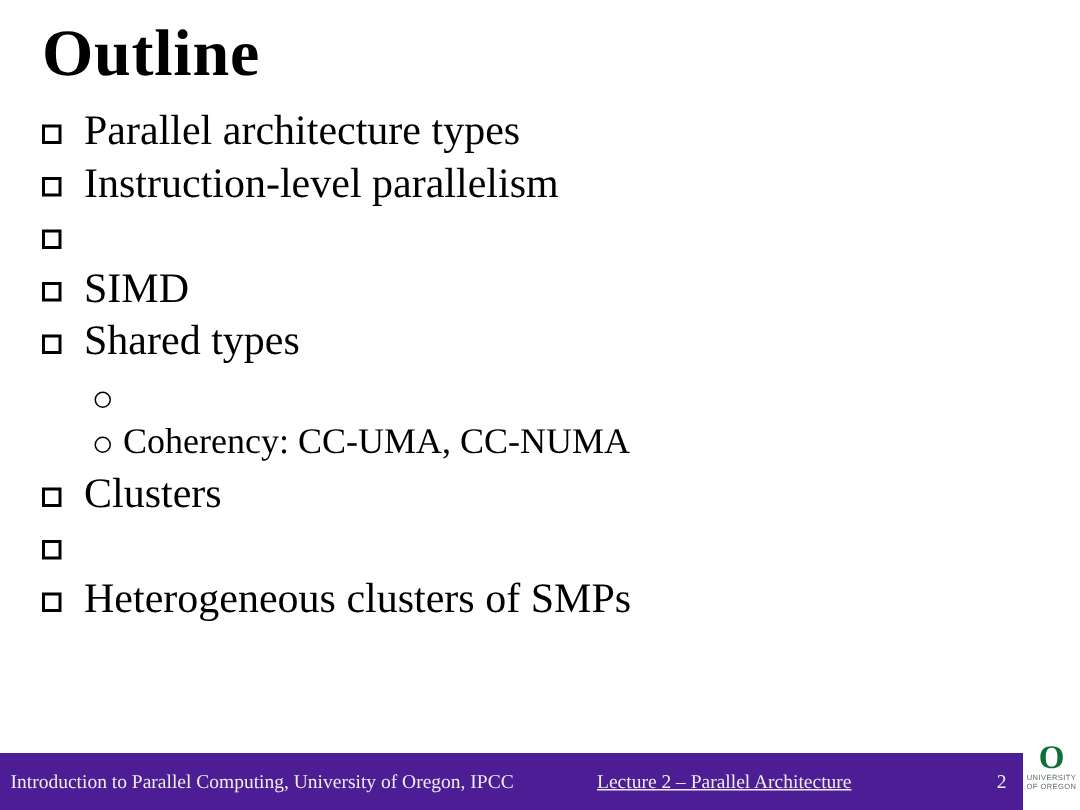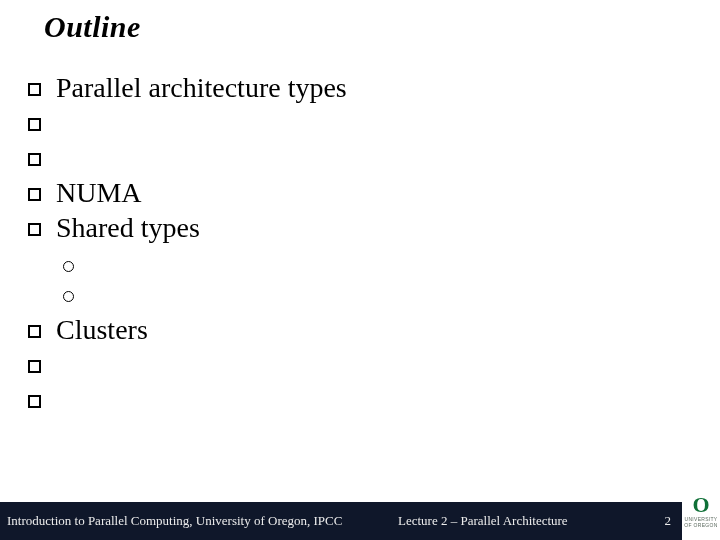--- a/index.html
+++ b/index.html
@@ -7,26 +7,25 @@
     position: relative;
     width: 720px;
     height: 540px;
     background: #ffffff;
     overflow: hidden;
     font-family: "Liberation Serif", "DejaVu Serif", serif;
     color: #000;
   }
   .slide-title {
     position: absolute;
-    left: 44px;
+    left: 28px;
     top: 10px;
     margin: 0;
-    font-size: 30px;
+    font-size: 44px;
     font-weight: bold;
-    font-style: italic;
     letter-spacing: 0.5px;
   }
   ul.bullet-list {
     list-style: none;
     margin: 0;
     padding: 0;
     position: absolute;
   }
   ul.bullet-list li {
     display: flex;
@@ -81,20 +80,21 @@
     top: 0;
     line-height: 38px;
     white-space: nowrap;
   }
   .footer-center {
     position: absolute;
     left: 398px;
     top: 0;
     line-height: 38px;
     white-space: nowrap;
+    text-decoration: underline;
   }
   .footer-page {
     position: absolute;
     right: 49px;
     top: 0;
     line-height: 38px;
   }
   .logo-box {
     position: absolute;
     right: 0;
@@ -129,57 +129,60 @@
 
   <h1 class="slide-title">Outline</h1>
 
   <ul class="bullet-list list-top">
       <li>
         <span class="bullet square"></span>
         <span class="item-text">Parallel architecture types</span>
       </li>
       <li>
         <span class="bullet square"></span>
+        <span class="item-text">Instruction-level parallelism</span>
       </li>
       <li>
         <span class="bullet square"></span>
       </li>
       <li>
         <span class="bullet square"></span>
-        <span class="item-text">NUMA</span>
+        <span class="item-text">SIMD</span>
       </li>
       <li>
         <span class="bullet square"></span>
         <span class="item-text">Shared types</span>
       </li>
     </ul>
 
   <ul class="bullet-list list-sub">
       <li>
         <span class="bullet circle"></span>
       </li>
       <li>
         <span class="bullet circle"></span>
+        <span class="item-text">Coherency: CC-UMA, CC-NUMA</span>
       </li>
     </ul>
 
   <ul class="bullet-list list-bottom">
       <li>
         <span class="bullet square"></span>
         <span class="item-text">Clusters</span>
       </li>
       <li>
         <span class="bullet square"></span>
       </li>
       <li>
         <span class="bullet square"></span>
+        <span class="item-text">Heterogeneous clusters of SMPs</span>
       </li>
     </ul>
 
-  <div class="footer-bar" style="background-color: #0f172a;">
+  <div class="footer-bar" style="background-color: #4c1d95;">
     <span class="footer-left">Introduction to Parallel Computing, University of Oregon, IPCC</span>
     <span class="footer-center">Lecture 2 – Parallel Architecture</span>
     <span class="footer-page">2</span>
   </div>
 
   <div class="logo-box">
     <span class="logo-o" style="color: rgb(15, 112, 55);">O</span>
     <span class="logo-line">UNIVERSITY</span>
     <span class="logo-line">OF OREGON</span>
   </div>

